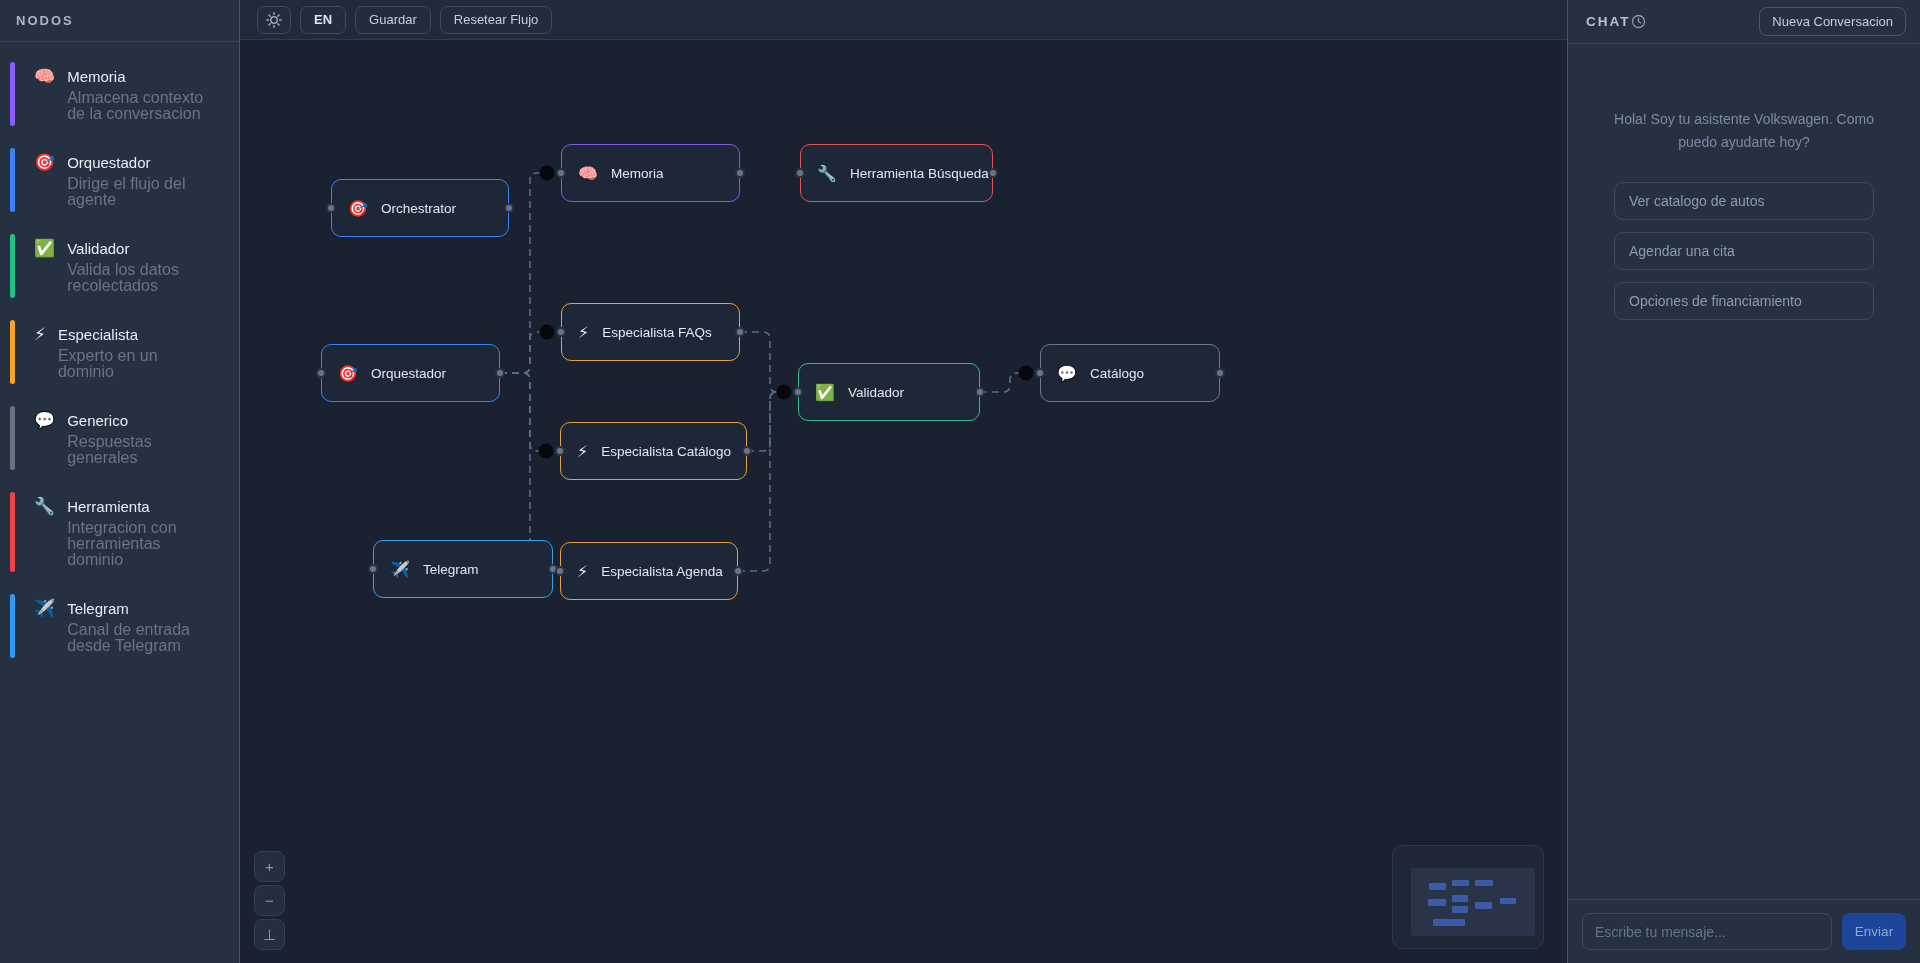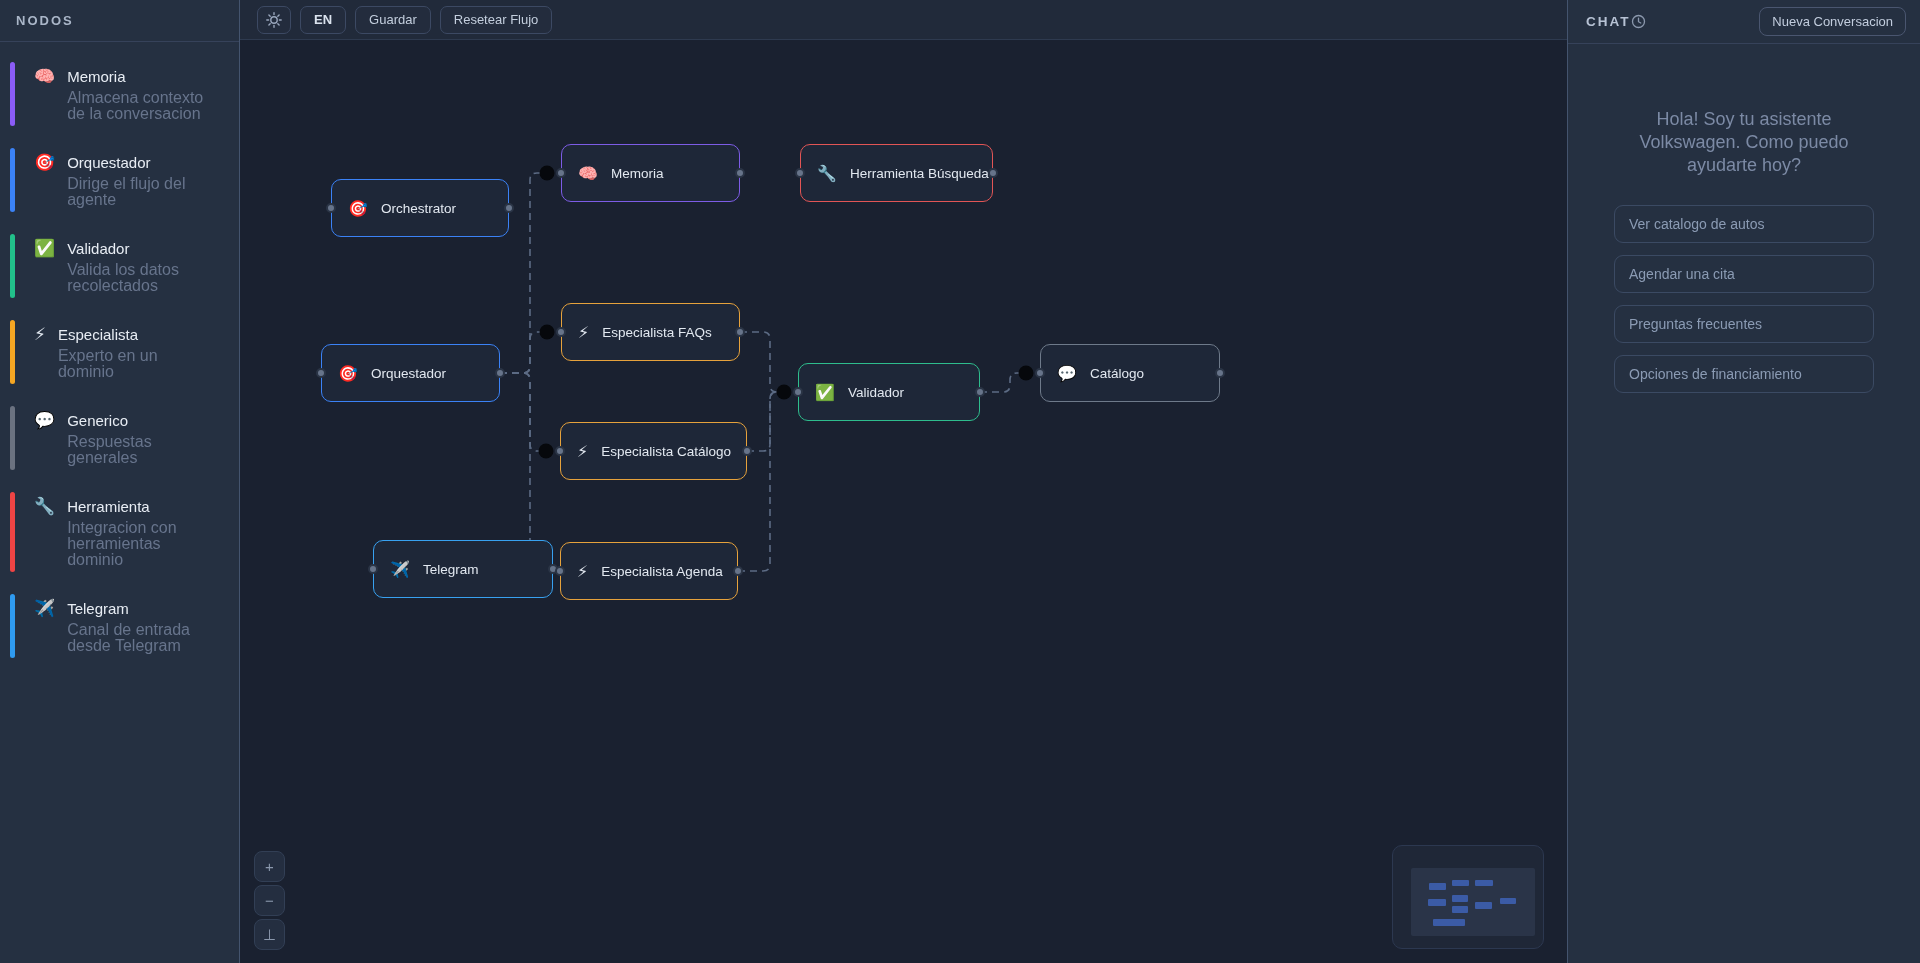--- a/index.html
+++ b/index.html
@@ -42,21 +42,21 @@
   .mini-viewport { position:absolute; left:18px; top:22px; right:8px; bottom:12px; background:#2a3448; border-radius:2px; }
   .mini-node { position:absolute; background:#3b5ba6; border-radius:1px; }
 
   
   .chat { width:353px; height:100%; background:#253041; border-left:1px solid #44546e; flex:0 0 auto; display:flex; flex-direction:column; }
   .chat-header { height:44px; display:flex; align-items:center; justify-content:space-between; padding:0 14px 0 18px; border-bottom:1px solid #36425a; flex:0 0 auto; }
   .chat-title-wrap { display:flex; align-items:center; }
   .chat-title { font-size:13.5px; font-weight:bold; letter-spacing:2px; color:#b7c2d4; }
   .chat-new { background:transparent; border:1px solid #4a5670; border-radius:8px; color:#c2cdde; font-size:13px; padding:6px 12px; cursor:pointer; font-family:inherit;text-align:center; }
   .chat-body { flex:1 1 auto; padding:24px 0; overflow:hidden; }
-  .chat-welcome { width:280px; margin:40px auto 0; text-align:center; font-size:18px; line-height:23px; color:#7c8aa5; }
+  .chat-welcome { width:280px; margin:40px auto 0; text-align:center; font-size:14px; line-height:23px; color:#7c8aa5; }
   .quick-actions { width:260px; margin:28px auto 0; display:flex; flex-direction:column; gap:12px; }
   .qbtn { background:transparent; border:1px solid #3b4a63; border-radius:9px; color:#8b9bb4; font-size:14px; text-align:left; padding:10px 14px; cursor:pointer; font-family:inherit; }
   .chat-inputbar { flex:0 0 auto; border-top:1px solid #36425a; padding:13px 14px; display:flex; gap:10px; align-items:center; }
   .chat-input { flex:1 1 auto; height:37px; background:transparent; border:1px solid #3b4a63; border-radius:8px; color:#cdd7e4; font-size:14px; padding:0 12px; outline:none; font-family:inherit; }
   .chat-input::placeholder { color:#64748b; }
   .send-btn { height:37px; width:64px; background:#1d4599; border:none; border-radius:8px; color:#8fa8cc; font-size:13.5px; cursor:pointer; font-family:inherit; }
 
   .svg-icon { display:block; }
 </style>
 </head>
@@ -287,20 +287,23 @@
         </svg>
       </div>
       <button class="chat-new">Nueva Conversacion</button>
     </div>
 
     <div class="chat-body">
       <div class="chat-welcome">Hola! Soy tu asistente Volkswagen. Como puedo ayudarte hoy?</div>
       <div class="quick-actions">
         <button class="qbtn">Ver catalogo de autos</button>
         <button class="qbtn">Agendar una cita</button>
-        <button class="qbtn">Preguntas frecuentes</button>
         <button class="qbtn">Opciones de financiamiento</button>
       </div>
     </div>
 
+    <div class="chat-inputbar">
+      <input class="chat-input" type="text" placeholder="Escribe tu mensaje..." style="">
+      <button class="send-btn">Enviar</button>
+    </div>
   </aside>
 
 </div>
 
 </body></html>

